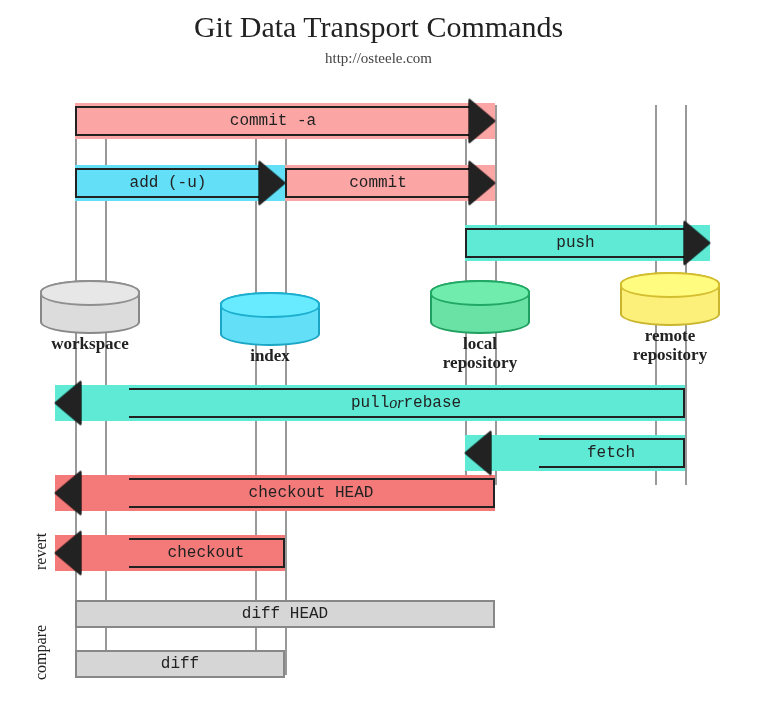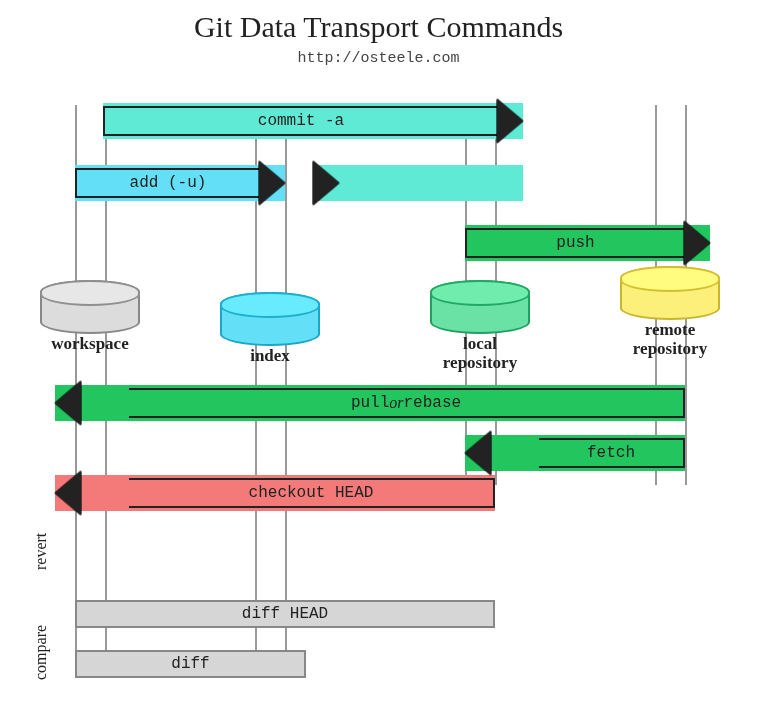--- a/index.html
+++ b/index.html
@@ -24,21 +24,21 @@
     text-align: center;
     font-size: 30px;
     font-weight: normal;
   }
   .subtitle {
     position: absolute;
     top: 40px;
     left: 0;
     right: 0;
     text-align: center;
-    font-family: Liberation Mono, monospace;
+    font-family: Liberation Serif, serif;
     font-size: 15px;
     color: #444;
   }
   
   .vline {
     position: absolute;
     top: 95px;
     bottom: 30px;
     width: 2px;
     background: #999;
@@ -117,25 +117,25 @@
     justify-content: center;
   }
   
   .sidelabel {
     position: absolute;
     transform: rotate(-90deg);
     transform-origin: left top;
     font-size: 16px;
   }
   
-  .c-green  { background:#5eead4; border-color:#20a060;margin-left:28px; }
+  .c-green  { background:#fca5a5; border-color:#20a060; }
   .c-green .head  { border-left-color:#6be2a5; border-right-color:#6be2a5; }
   .c-cyan   { background:#63e0f8; border-color:#1aa6c4;justify-content:flex-end; }
   .c-cyan .head   { border-left-color:#63e0f8; border-right-color:#63e0f8; }
-  .c-yellow { background:#22c55e; border-color:#c9b52e;align-items:center; }
+  .c-yellow { background:#5eead4; border-color:#c9b52e;align-items:center; }
   .c-yellow .head { border-left-color:#fdf07a; border-right-color:#fdf07a; }
   .c-red    { background:#f47a7a; border-color:#c73a3a; }
   .c-red .head    { border-left-color:#f47a7a; border-right-color:#f47a7a; }
   .arrow .head { filter: drop-shadow(1px 0 0 rgba(0,0,0,.4)) drop-shadow(-1px 0 0 rgba(0,0,0,.4)) drop-shadow(0 1px 0 rgba(0,0,0,.4)) drop-shadow(0 -1px 0 rgba(0,0,0,.4)); }
   .cyl.c-gray   { background:#dcdcdc; border-color:#888; }
   .cyl.c-cyan2  { background:#63e0f8; border-color:#1aa6c4; }
   .cyl.c-green2 { background:#6be2a5; border-color:#20a060; }
   .cyl.c-yellow2{ background:#fdf07a; border-color:#c9b52e; }
 </style>
 </head>
@@ -158,41 +158,42 @@
   <div class="arrow right c-green" style="left:65px; width:420px; top:93px">
     <div class="shaft">commit -a</div>
     <div class="head"></div>
   </div>
 
   <div class="arrow right c-cyan" style="left:65px; width:210px; top:155px">
     <div class="shaft">add (-u)</div>
     <div class="head"></div>
   </div>
   <div class="arrow right c-green" style="left:275px; width:210px; top:155px">
+    <div class="shaft">commit</div>
     <div class="head"></div>
   </div>
 
   <div class="arrow right c-yellow" style="left:455px; width:245px; top:215px">
     <div class="shaft">push</div>
     <div class="head"></div>
   </div>
 
   <div class="cyl-wrap" style="left:20px; top:270px">
     <div class="cyl c-gray"></div>
     <div class="cyl-label">workspace</div>
   </div>
   <div class="cyl-wrap" style="left:200px; top:282px">
     <div class="cyl c-cyan2"></div>
     <div class="cyl-label">index</div>
   </div>
   <div class="cyl-wrap" style="left:410px; top:270px">
     <div class="cyl c-green2"></div>
     <div class="cyl-label"><span>local<br>repository</span></div>
   </div>
-  <div class="cyl-wrap" style="left:600px; top:256px">
+  <div class="cyl-wrap" style="left:600px; top:262px">
     <div class="cyl c-yellow2"></div>
     <div class="cyl-label"><span>remote<br>repository</span></div>
   </div>
 
   <div class="arrow left c-yellow" style="left:45px; width:630px; top:375px">
     <div class="head"></div>
     <div class="shaft">
       <span>pull</span>
         <span class="it"> or </span>
         <span>rebase</span>
@@ -202,24 +203,28 @@
   <div class="arrow left c-red" style="left:45px; width:440px; top:465px">
     <div class="head"></div>
     <div class="shaft">checkout HEAD</div>
   </div>
 
   <div class="arrow left c-yellow" style="left:455px; width:220px; top:425px">
     <div class="head"></div>
     <div class="shaft">fetch</div>
   </div>
 
+  <div class="arrow left c-red" style="left:45px; width:230px; top:525px">
+    <div class="head"></div>
+    <div class="shaft">checkout</div>
+  </div>
 
   <div class="rect" style="left:65px; width:420px; top:590px">
     <span>diff HEAD</span>
   </div>
-  <div class="rect" style="left:65px; width:231px; top:640px">
+  <div class="rect" style="left:65px; width:210px; top:640px">
     <span>diff</span>
   </div>
 
   <div class="sidelabel" style="left:22px; top:560px">revert</div>
   <div class="sidelabel" style="left:22px; top:670px">compare</div>
 
 </div>
 
 </body></html>

